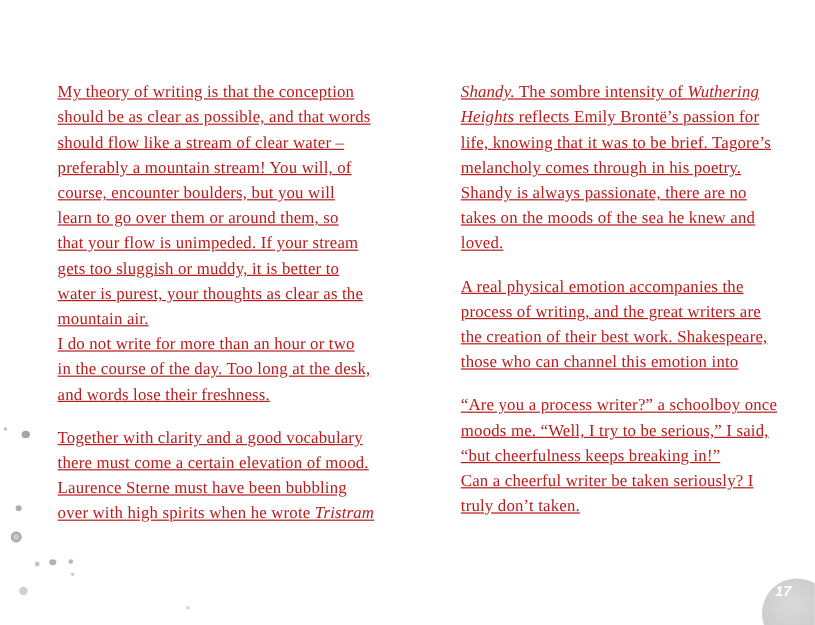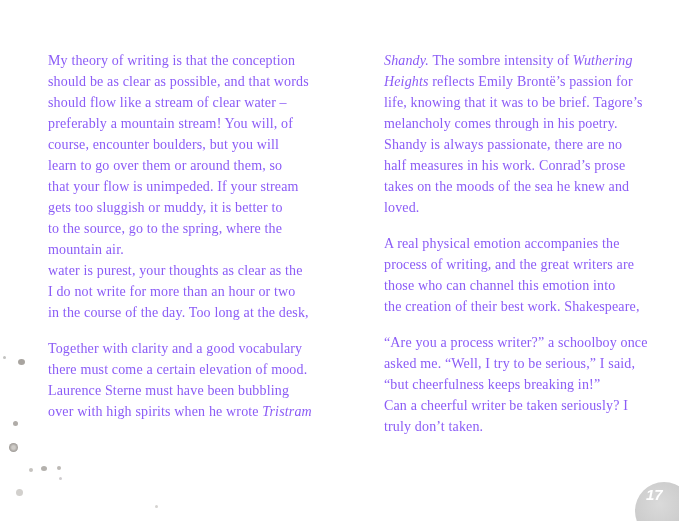--- a/index.html
+++ b/index.html
@@ -14,26 +14,27 @@
     background: #ffffff;
     font-family: "Liberation Serif", serif;
   }
   .book-page {
     position: absolute;
     inset: 0;
     background: #ffffff;
   }
   .text-col {
     position: absolute;
-    top: 50px;
+    top: 67px;
     font-size: 14px;
     line-height: 21px;
     letter-spacing: 0.15px;
-    color: #8b5cf6;
+    color: #b91c1c;
     white-space: nowrap;
+    text-decoration: underline;
   }
   .col-left  { left: 48px;  width: 320px; }
   .col-right { left: 384px; width: 290px; }
   .line { height: 21px; }
   .line.blank { height: 15px; }
   .line em { font-style: italic; }
 
   
   .speckle {
     position: absolute;
@@ -61,67 +62,66 @@
     border-radius: 50%;
     background: radial-gradient(circle at 42% 38%, #dadada 0%, #cccccc 55%, #c3c3c3 100%);
   }
   .page-badge .num {
     position: absolute;
     left: 11px;
     top: 4px;
     font-family: "Liberation Sans", sans-serif;
     font-weight: bold;
     font-style: italic;
-    font-size: 15px;
+    font-size: 12px;
     color: #ffffff;
   }
 </style>
 </head>
 <body>
 
 <div class="book-page">
 
   <div class="text-col col-left">
       <div class="line">My theory of writing is that the conception</div>
       <div class="line">should be as clear as possible, and that words</div>
       <div class="line">should flow like a stream of clear water –</div>
       <div class="line">preferably a mountain stream! You will, of</div>
       <div class="line">course, encounter boulders, but you will</div>
       <div class="line">learn to go over them or around them, so</div>
       <div class="line">that your flow is unimpeded. If your stream</div>
       <div class="line">gets too sluggish or muddy, it is better to</div>
-      <div class="line">to the source, go to the spring, where the</div>
+      <div class="line">water is purest, your thoughts as clear as the</div>
       <div class="line">mountain air.</div>
-      <div class="line">water is purest, your thoughts as clear as the</div>
       <div class="line">I do not write for more than an hour or two</div>
       <div class="line">in the course of the day. Too long at the desk,</div>
+      <div class="line">and words lose their freshness.</div>
       <div class="line blank"></div>
       <div class="line">Together with clarity and a good vocabulary</div>
       <div class="line">there must come a certain elevation of mood.</div>
       <div class="line">Laurence Sterne must have been bubbling</div>
       <div class="line">over with high spirits when he wrote <em>Tristram</em></div>
     </div>
 
   <div class="text-col col-right">
       <div class="line"><em>Shandy.</em> The sombre intensity of <em>Wuthering</em></div>
       <div class="line"><em>Heights</em> reflects Emily Brontë’s passion for</div>
       <div class="line">life, knowing that it was to be brief. Tagore’s</div>
       <div class="line">melancholy comes through in his poetry.</div>
       <div class="line">Shandy is always passionate, there are no</div>
-      <div class="line">half measures in his work. Conrad’s prose</div>
       <div class="line">takes on the moods of the sea he knew and</div>
       <div class="line">loved.</div>
       <div class="line blank"></div>
       <div class="line">A real physical emotion accompanies the</div>
       <div class="line">process of writing, and the great writers are</div>
+      <div class="line">the creation of their best work. Shakespeare,</div>
       <div class="line">those who can channel this emotion into</div>
-      <div class="line">the creation of their best work. Shakespeare,</div>
       <div class="line blank"></div>
       <div class="line">“Are you a process writer?” a schoolboy once</div>
-      <div class="line">asked me. “Well, I try to be serious,” I said,</div>
+      <div class="line">moods me. “Well, I try to be serious,” I said,</div>
       <div class="line">“but cheerfulness keeps breaking in!”</div>
       <div class="line">Can a cheerful writer be taken seriously? I</div>
       <div class="line">truly don’t taken.</div>
     </div>
 
   <span class="speckle sp1"></span>
   <span class="speckle sp2"></span>
   <span class="speckle sp3"></span>
   <span class="speckle sp4"></span>
   <span class="speckle sp5"></span>

